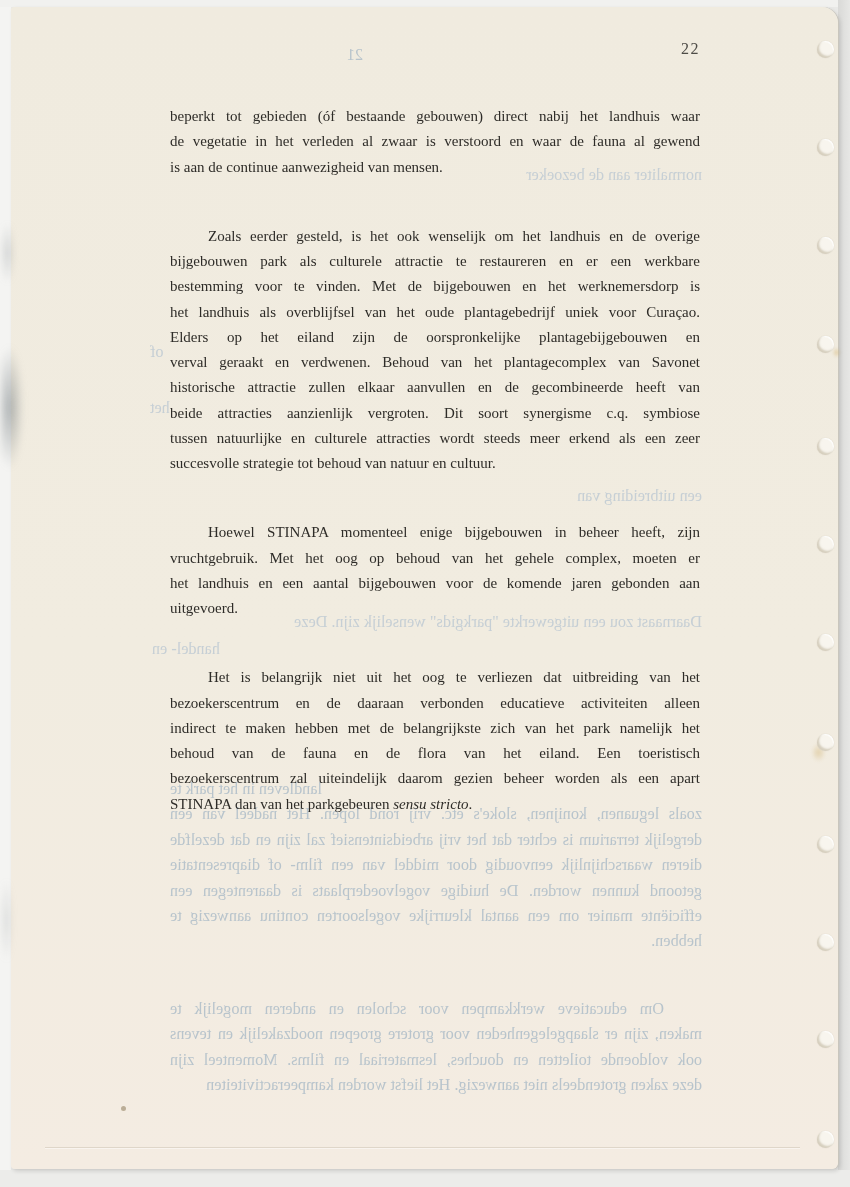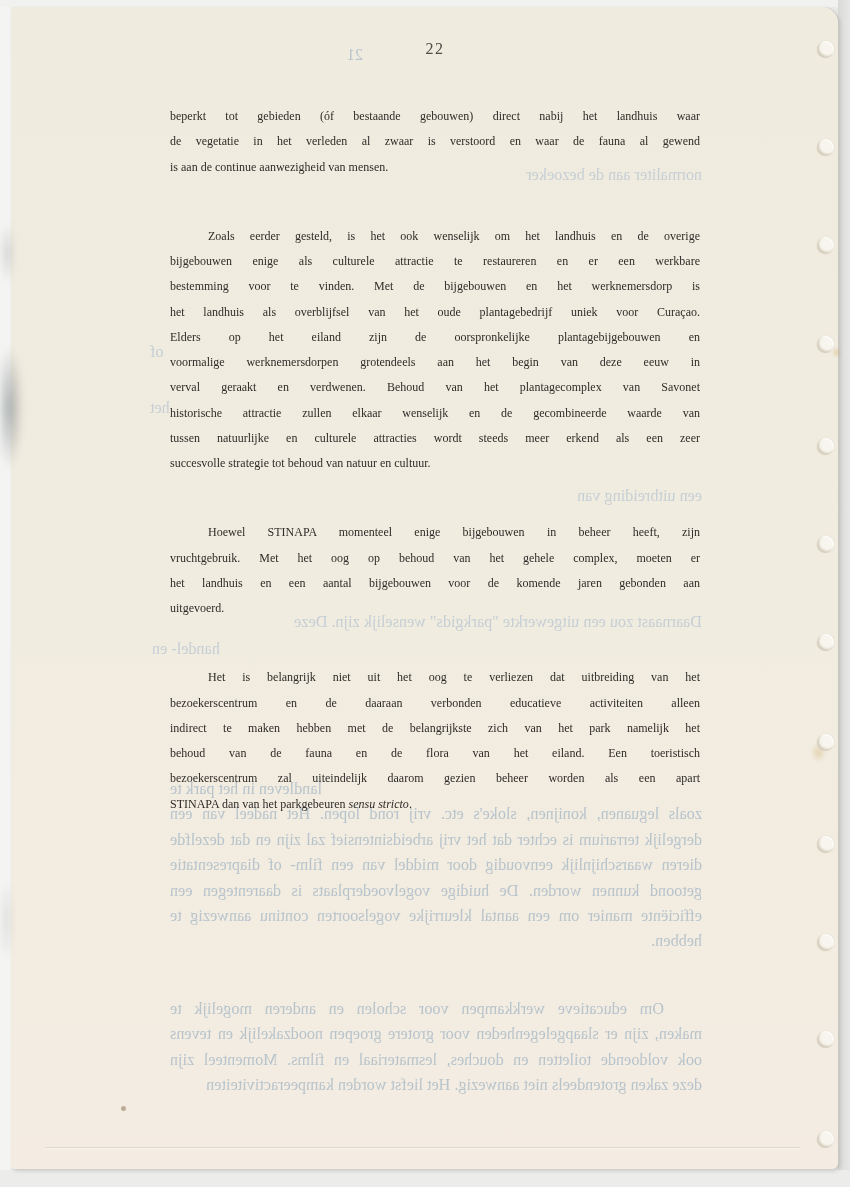--- a/index.html
+++ b/index.html
@@ -18,29 +18,29 @@
   
   .paper{
     position:absolute;left:11px;top:7px;width:827px;height:1162px;
     background:linear-gradient(180deg,#f0ebdf 0%,#f1ece0 55%,#f4ece2 100%);
     border-radius:3px 16px 6px 4px;
     box-shadow:1px 0 0 #c9c6bd,2px 2px 4px rgba(0,0,0,0.14);
     z-index:1;
   }
 
   
-  .page-num{position:absolute;left:170px;top:40px;width:530px;text-align:center;
+  .page-num{position:absolute;left:170px;top:40px;width:530px;text-align:right;
     font-size:16px;color:#4e4c47;letter-spacing:1.5px;z-index:5;}
   .pn-bleed{position:absolute;left:300px;top:43px;width:110px;text-align:center;
     transform:scaleX(-1);font-size:15px;color:#ccd4d9;filter:blur(0.5px);
     font-weight:600;z-index:3;}
 
   
   .text-col{position:absolute;left:170px;top:104px;width:530px;z-index:5;
-    color:#2e2c28;font-size:12px;line-height:25.25px;}
+    color:#2e2c28;font-size:15px;line-height:25.25px;}
   .line{text-align:justify;text-align-last:justify;}
   .line.last{text-align-last:auto;}
   .line.ind{text-indent:38px;margin-top:44px;}
   .it{font-style:italic;}
 
   
   .bleed{position:absolute;transform:scaleX(-1);color:#b8c4cc;filter:blur(0.45px);
     font-weight:500;font-size:16.2px;line-height:25.4px;z-index:2;}
   .bleed .line{text-align:justify;text-align-last:justify;}
   .bleed .line.last{text-align-last:auto;}
@@ -115,27 +115,27 @@
     <div class="bleed frag f3">handel- en</div>
     <div class="bleed frag f4">of</div>
     <div class="bleed frag f5">het</div>
   </div>
 
 <div class="text-col" id="body-text">
     <div class="line">beperkt tot gebieden (óf  bestaande gebouwen) direct nabij het landhuis waar</div>
     <div class="line">de vegetatie in het verleden al zwaar is verstoord en waar de fauna al gewend</div>
     <div class="line last">is aan de continue aanwezigheid van mensen.</div>
     <div class="line ind">Zoals eerder gesteld, is het ook wenselijk om het landhuis en de overige</div>
-    <div class="line">bijgebouwen enige als culturele attractie te restaureren en er een werkbare</div>
+    <div class="line">bijgebouwen park als culturele attractie te restaureren en er een werkbare</div>
     <div class="line">bestemming voor te vinden. Met de bijgebouwen en het werknemersdorp is</div>
     <div class="line">het landhuis als overblijfsel van het oude plantagebedrijf uniek voor Curaçao.</div>
     <div class="line">Elders op het eiland zijn de oorspronkelijke plantagebijgebouwen en</div>
-    <div class="line">voormalige werknemersdorpen grotendeels aan het begin van deze eeuw in</div>
     <div class="line">verval geraakt en verdwenen.  Behoud van het plantagecomplex van Savonet</div>
-    <div class="line">historische attractie zullen elkaar wenselijk en de gecombineerde waarde van</div>
+    <div class="line">historische attractie zullen elkaar aanvullen en de gecombineerde heeft van</div>
+    <div class="line">beide attracties aanzienlijk vergroten.   Dit soort synergisme c.q. symbiose</div>
     <div class="line">tussen natuurlijke en culturele attracties wordt  steeds meer erkend als een zeer</div>
     <div class="line last">succesvolle strategie tot behoud van natuur en cultuur.</div>
     <div class="line ind">Hoewel STINAPA momenteel enige bijgebouwen in beheer heeft, zijn</div>
     <div class="line">vruchtgebruik.   Met het oog op behoud van het gehele complex, moeten er</div>
     <div class="line">het landhuis en een aantal bijgebouwen voor de komende jaren gebonden aan</div>
     <div class="line last">uitgevoerd.</div>
     <div class="line ind">Het is belangrijk niet uit het oog te verliezen dat uitbreiding van het</div>
     <div class="line">bezoekerscentrum en de daaraan verbonden educatieve activiteiten alleen</div>
     <div class="line">indirect te maken hebben met de belangrijkste zich van het park namelijk het</div>
     <div class="line">behoud van de fauna en de flora van het eiland.   Een toeristisch</div>

